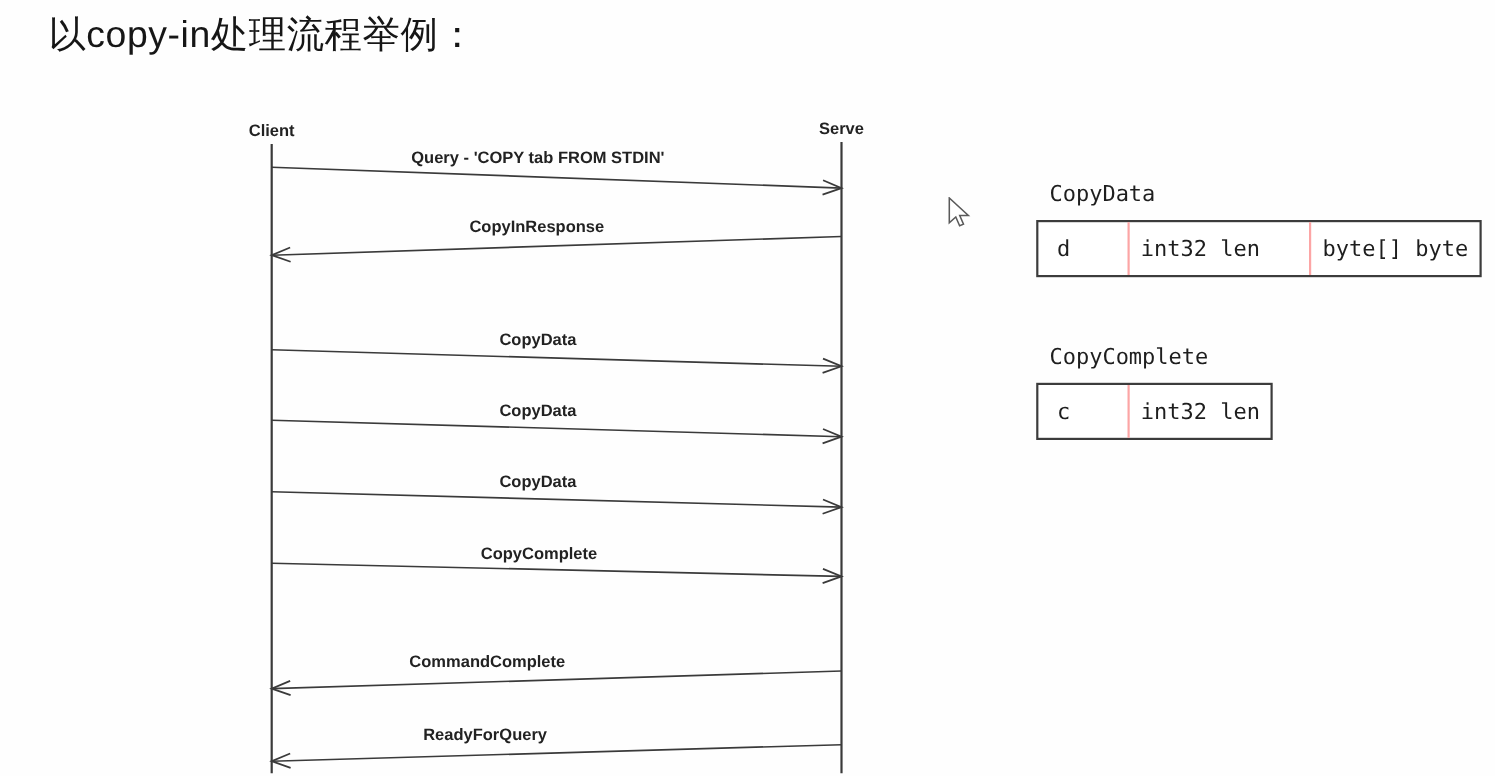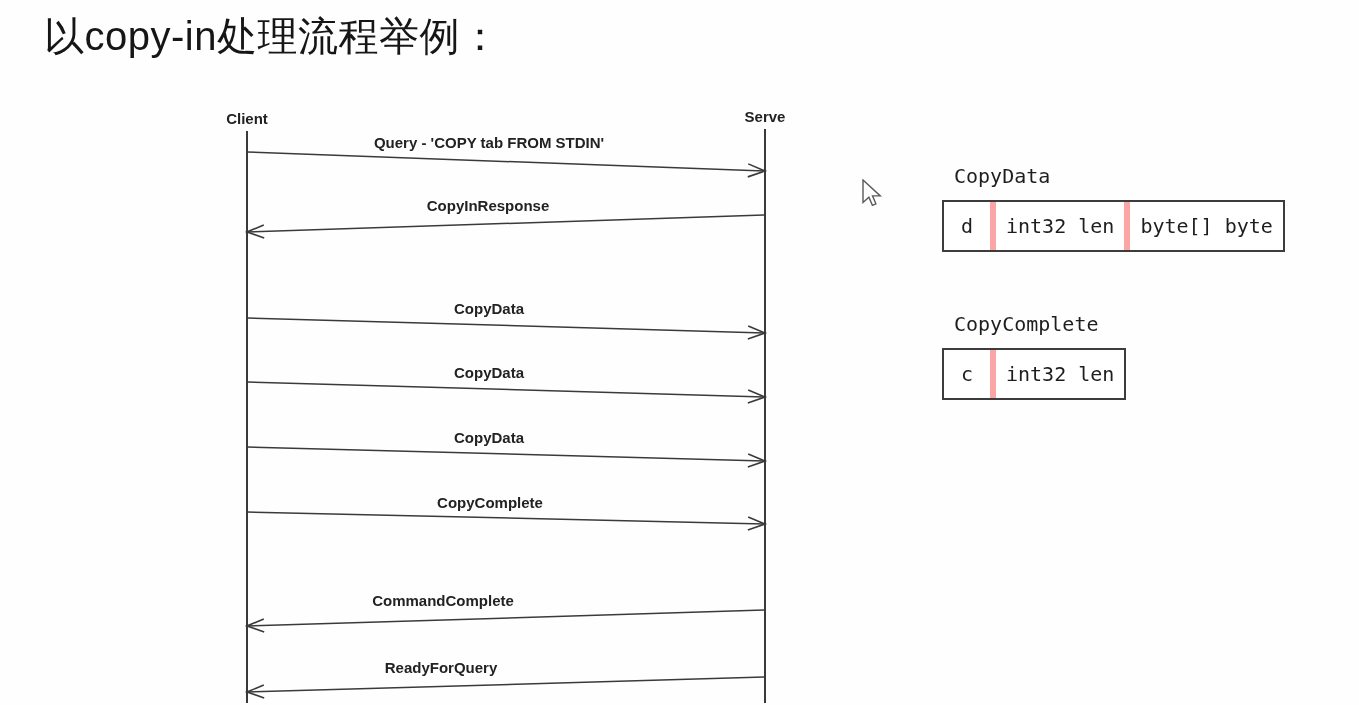--- a/index.html
+++ b/index.html
@@ -8,21 +8,21 @@
     background:#fefefe;
     font-family:"Liberation Sans","DejaVu Sans",sans-serif;
     position:relative;
     overflow:hidden;
   }
   .page { position:absolute; inset:0; }
 
   
   .title {
     position:absolute; left:44px; top:10px;
-    font-size:40px; line-height:1.3; color:#161616;
+    font-size:34px; line-height:1.3; color:#161616;
     font-weight:500; letter-spacing:0.5px;
     font-family:"Liberation Sans","DejaVu Sans",sans-serif;
   }
 
   
   svg.seq { position:absolute; left:0; top:0; width:1359px; height:705px; }
   svg.seq line.lifeline { stroke:#3a3a3a; stroke-width:2; }
   svg.seq line.msg { stroke:#3a3a3a; stroke-width:1.5; }
   svg.seq text.ll-label {
     font-family:"Liberation Sans","DejaVu Sans",sans-serif;
@@ -46,21 +46,21 @@
     border:2px solid #3c3c3c; background:#fff;
     height:52px; align-items:stretch;
   }
   .fmt-cell {
     display:flex; align-items:center; justify-content:center;
     font-family:"DejaVu Sans Mono","Liberation Mono",monospace;
     font-size:20px; color:#1e1e1e;
     padding:0 10px; white-space:pre;
   }
   .fmt-cell:first-child { width:46px; padding:0; }
-  .fmt-cell + .fmt-cell { border-left:6px solid #fca5a5; }
+  .fmt-cell + .fmt-cell { border-left:2px solid #fca5a5;margin-left:35px; }
 
   
   .cursor { position:absolute; left:860px; top:179px; width:26px; height:32px; }
 </style>
 </head>
 <body>
 
 <div class="page">
 
   <div class="title">以copy-in处理流程举例：</div>

